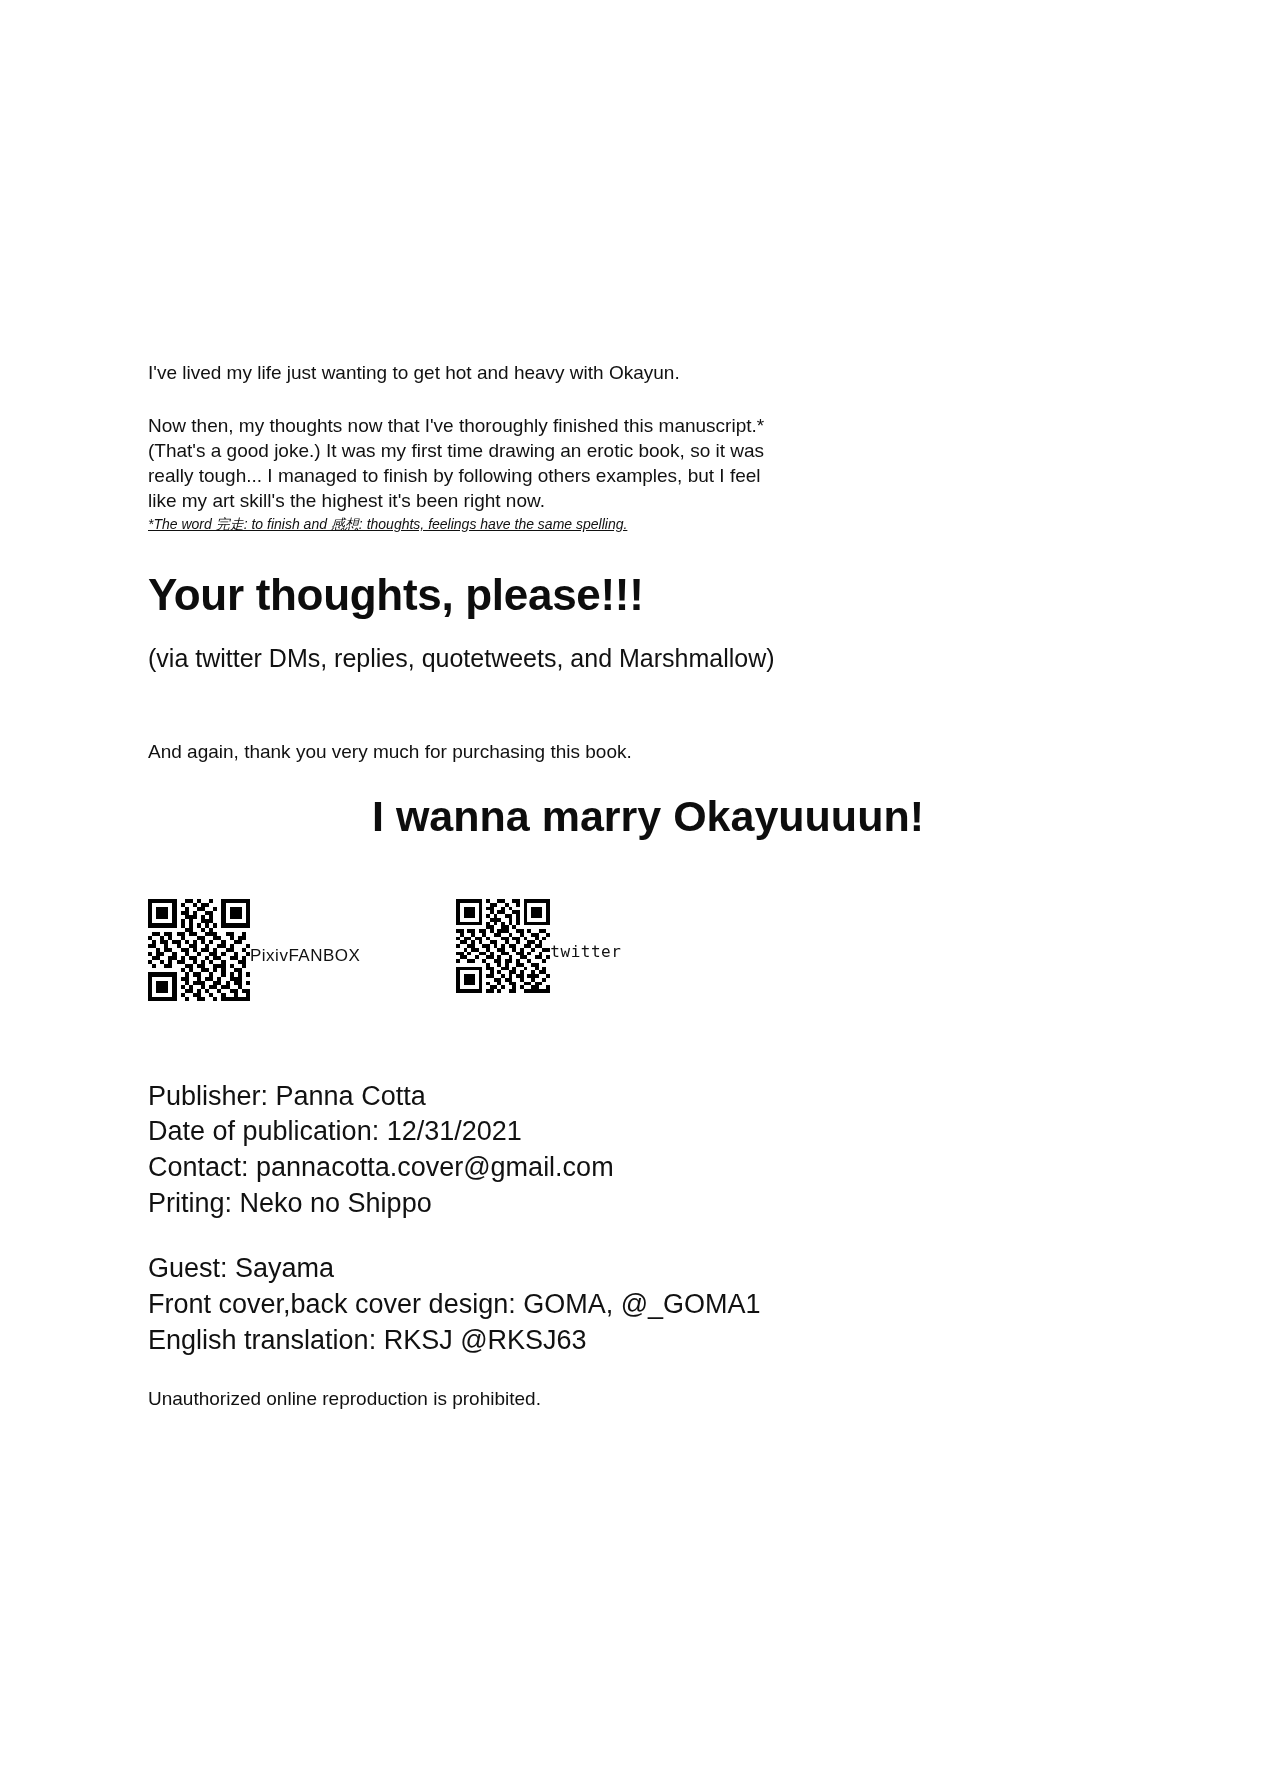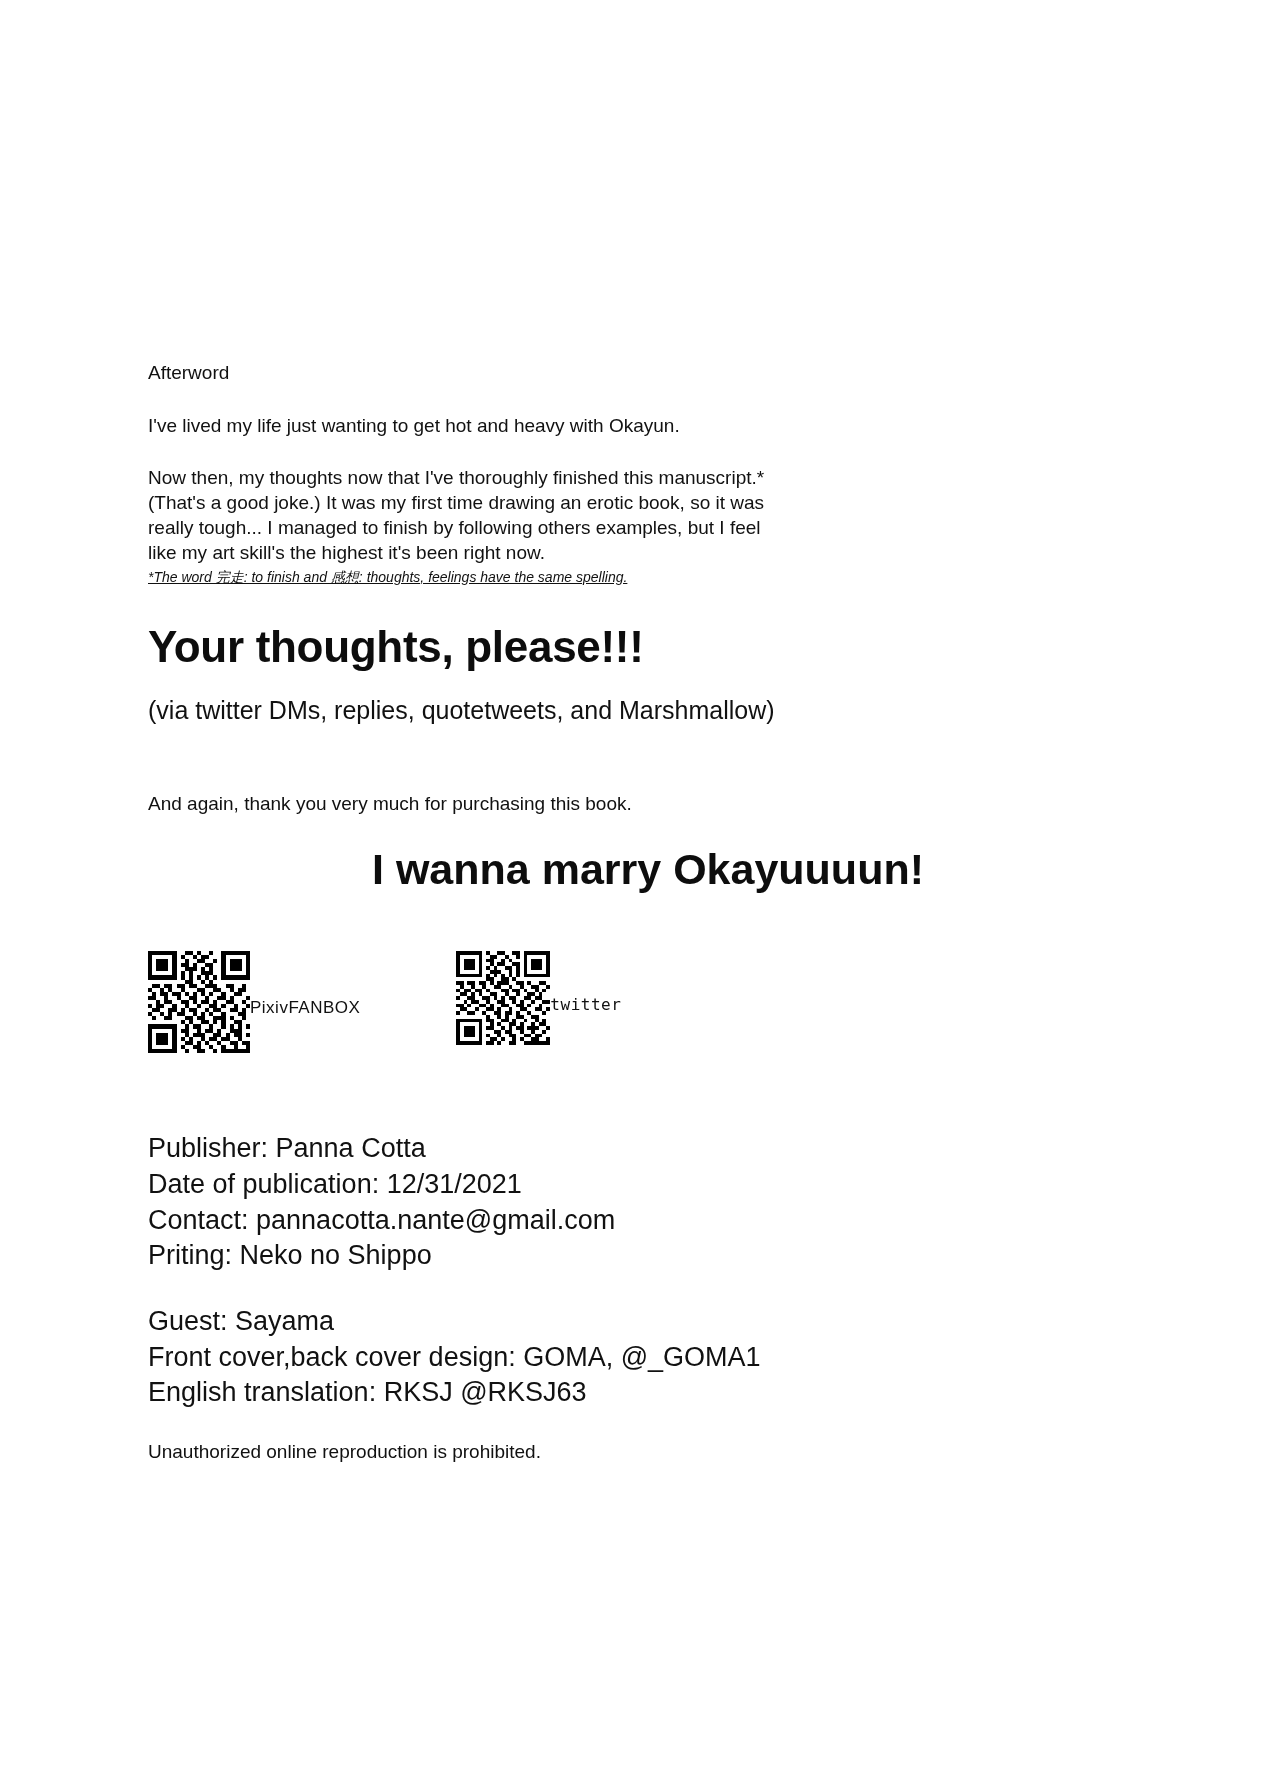--- a/index.html
+++ b/index.html
@@ -130,21 +130,20 @@
     font-size: 19px;
     color: #111;
   }
 </style>
 </head>
 <body>
 
 <div class="page">
   <div class="content">
 
-    <p class="afterword-heading">Afterword</p>
 
     <p class="lead-line">I've lived my life just wanting to get hot and heavy with Okayun.</p>
 
     <div class="body-block">
       <div>Now then, my thoughts now that I've thoroughly finished this manuscript.*</div>
       <div>(That's a good joke.) It was my first time drawing an erotic book, so it was</div>
       <div>really tough... I managed to finish by following others examples, but I feel</div>
       <div>like my art skill's the highest it's been right now.</div>
     </div>
 
@@ -553,21 +552,21 @@
           </g>
         </svg>
         <div class="qr-label mono">twitter</div>
       </div>
 
     </div>
 
     <div class="colophon">
       <div>Publisher: Panna Cotta</div>
       <div>Date of publication: 12/31/2021</div>
-      <div>Contact: pannacotta.nante@gmail.com</div>
+      <div>Contact: pannacotta.cover@gmail.com</div>
       <div>Priting: Neko no Shippo</div>
 
       <div class="colophon-group-2">
         <div>Guest: Sayama</div>
         <div>Front cover,back cover design: GOMA, @_GOMA1</div>
         <div>English translation: RKSJ @RKSJ63</div>
       </div>
     </div>
 
     <p class="notice">Unauthorized online reproduction is prohibited.</p>

